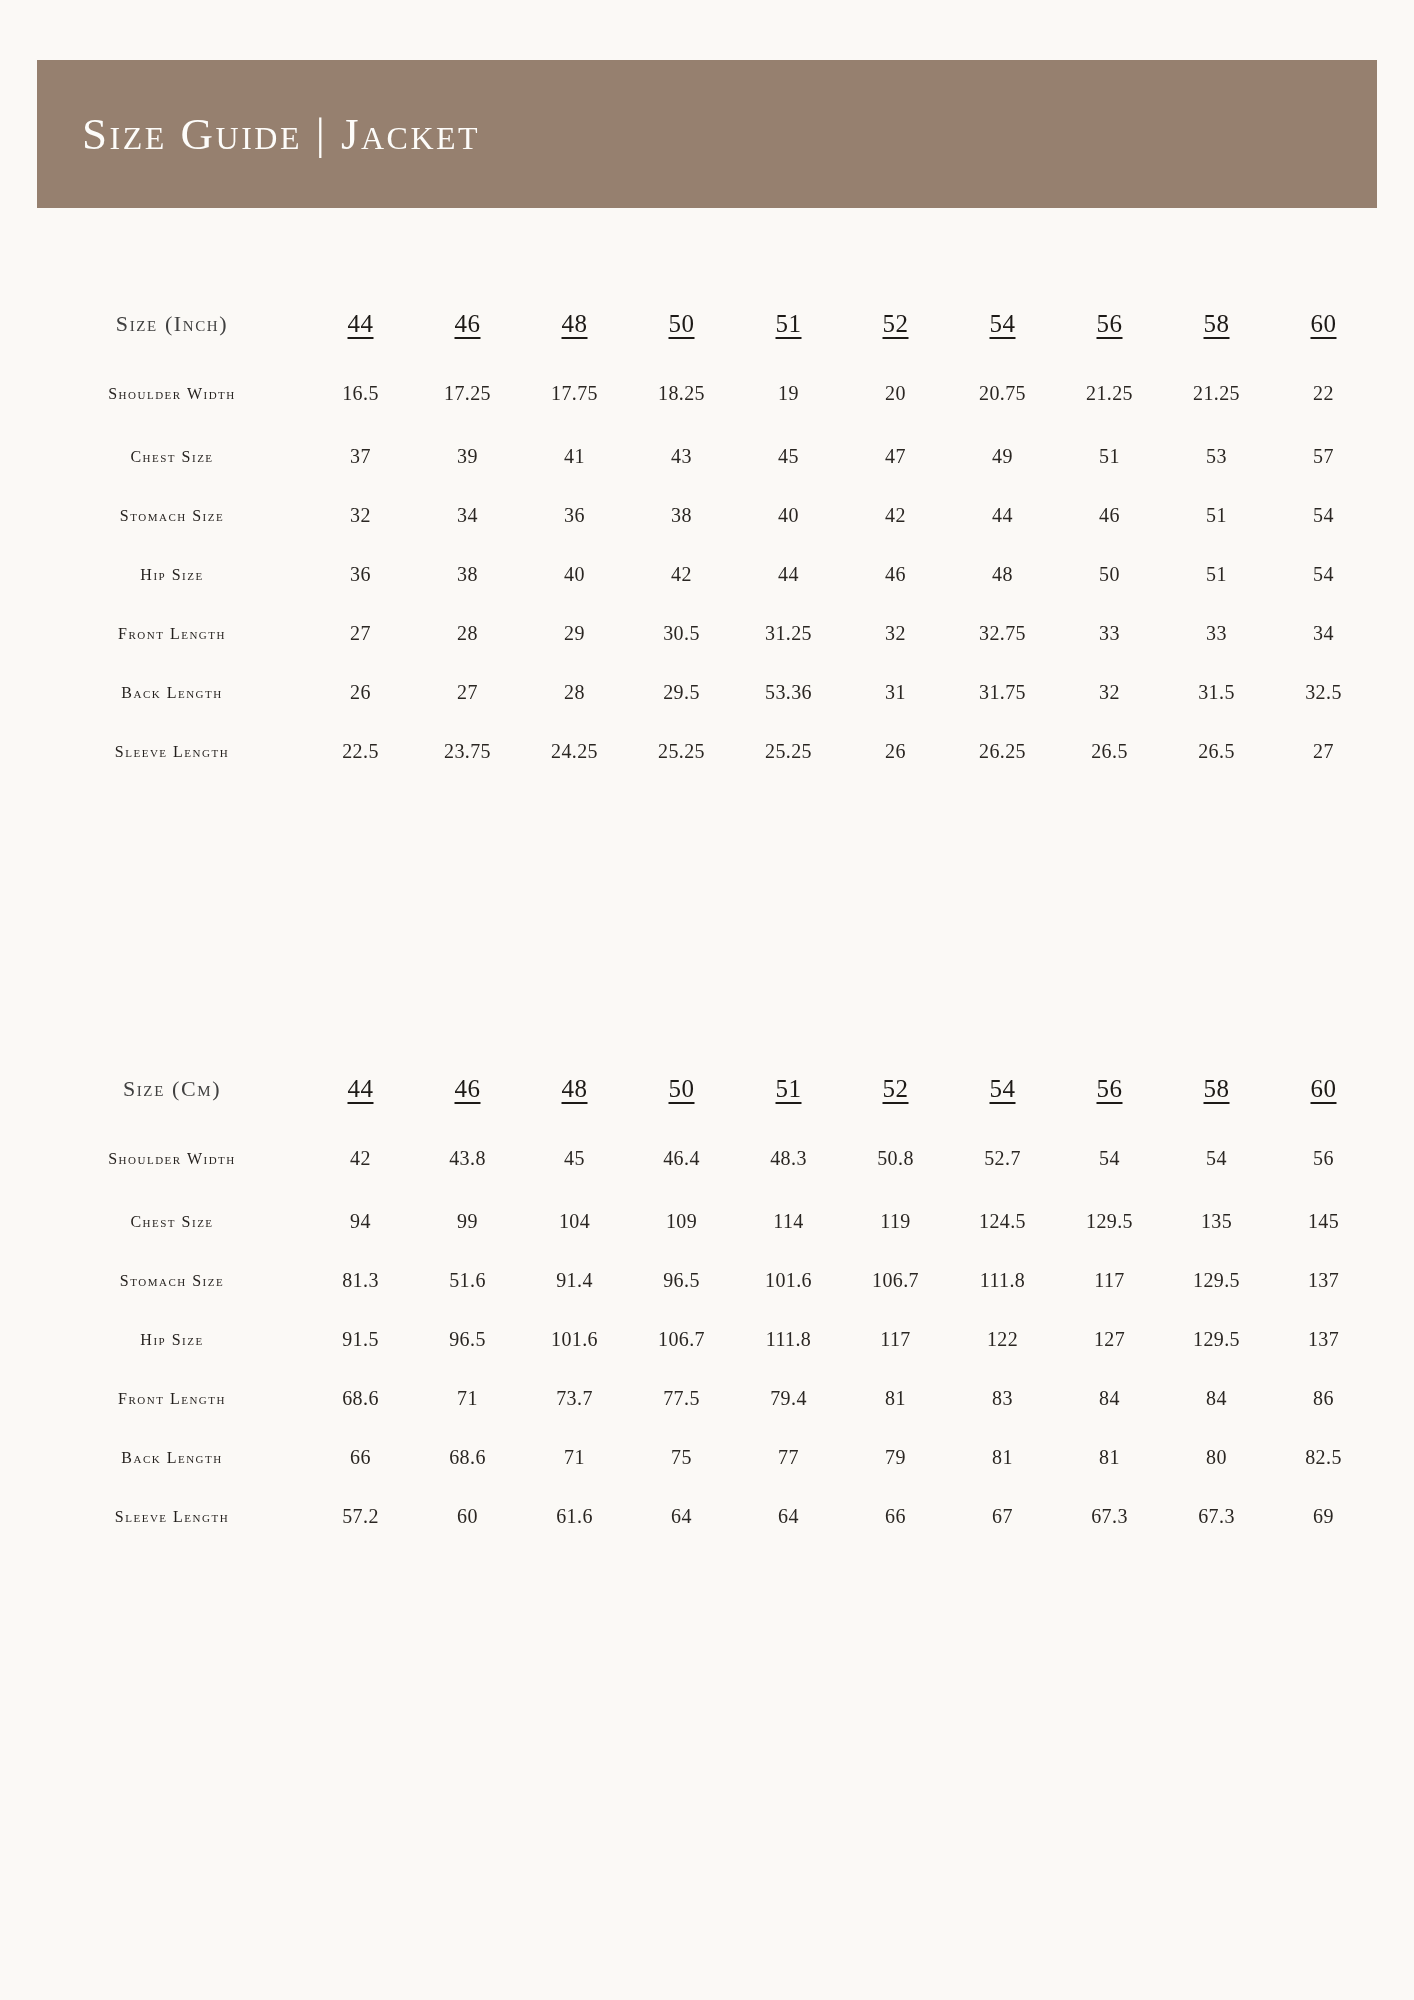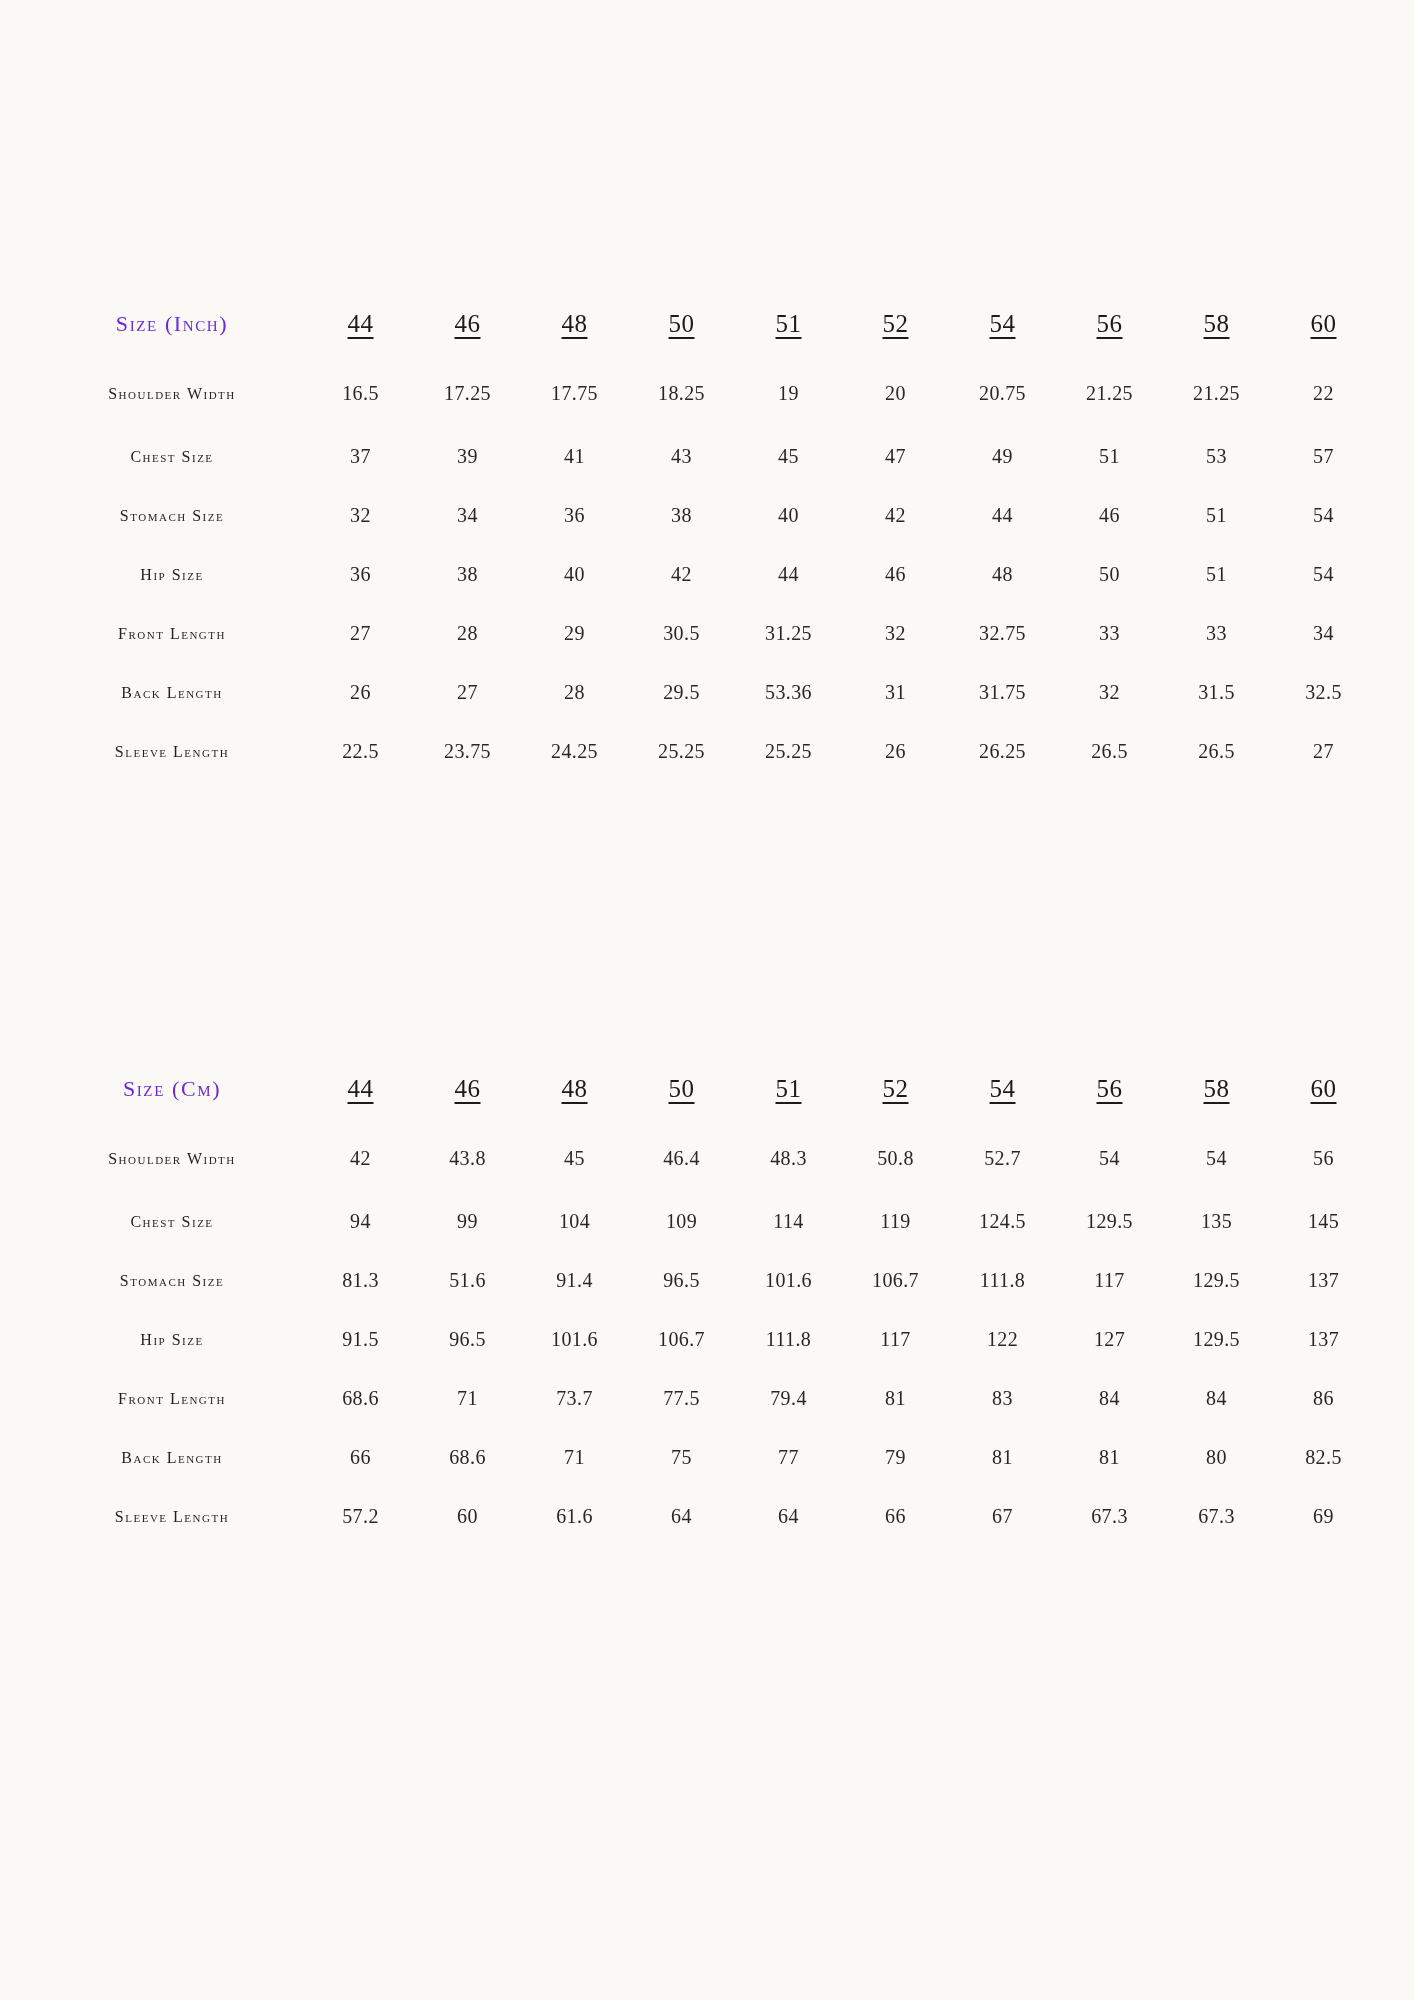--- a/index.html
+++ b/index.html
@@ -61,21 +61,21 @@
   }
   .hdr-row th {
     padding: 10px 0 22px 0;
   }
   th.row-label-head {
     font-variant: small-caps;
     font-size: 22px;
     letter-spacing: 1.6px;
     text-align: center;
     font-weight: 700;
-    color: #6d28d9;
+    color: #404040;
     width: 270px;
   }
   th.size-col-head {
     font-size: 25px;
     font-weight: 700;
     color: #1d1a17;
     text-decoration: underline;
     text-underline-offset: 5px;
     letter-spacing: 0.5px;
   }
@@ -95,20 +95,23 @@
     padding: 18px 2px;
     letter-spacing: 0.4px;
   }
   tr.tall td { padding-top: 22px; padding-bottom: 22px; }
 </style>
 </head>
 <body>
 
 <div class="page">
 
+  <div class="header-band">
+    <div class="header-title">Size Guide | Jacket</div>
+  </div>
 
   <div class="table-wrap wrap-inch">
     <table class="size-table">
       <thead>
         <tr class="hdr-row">
           <th class="row-label-head">Size (Inch)</th>
           <th class="size-col-head">44</th>
           <th class="size-col-head">46</th>
           <th class="size-col-head">48</th>
           <th class="size-col-head">50</th>

